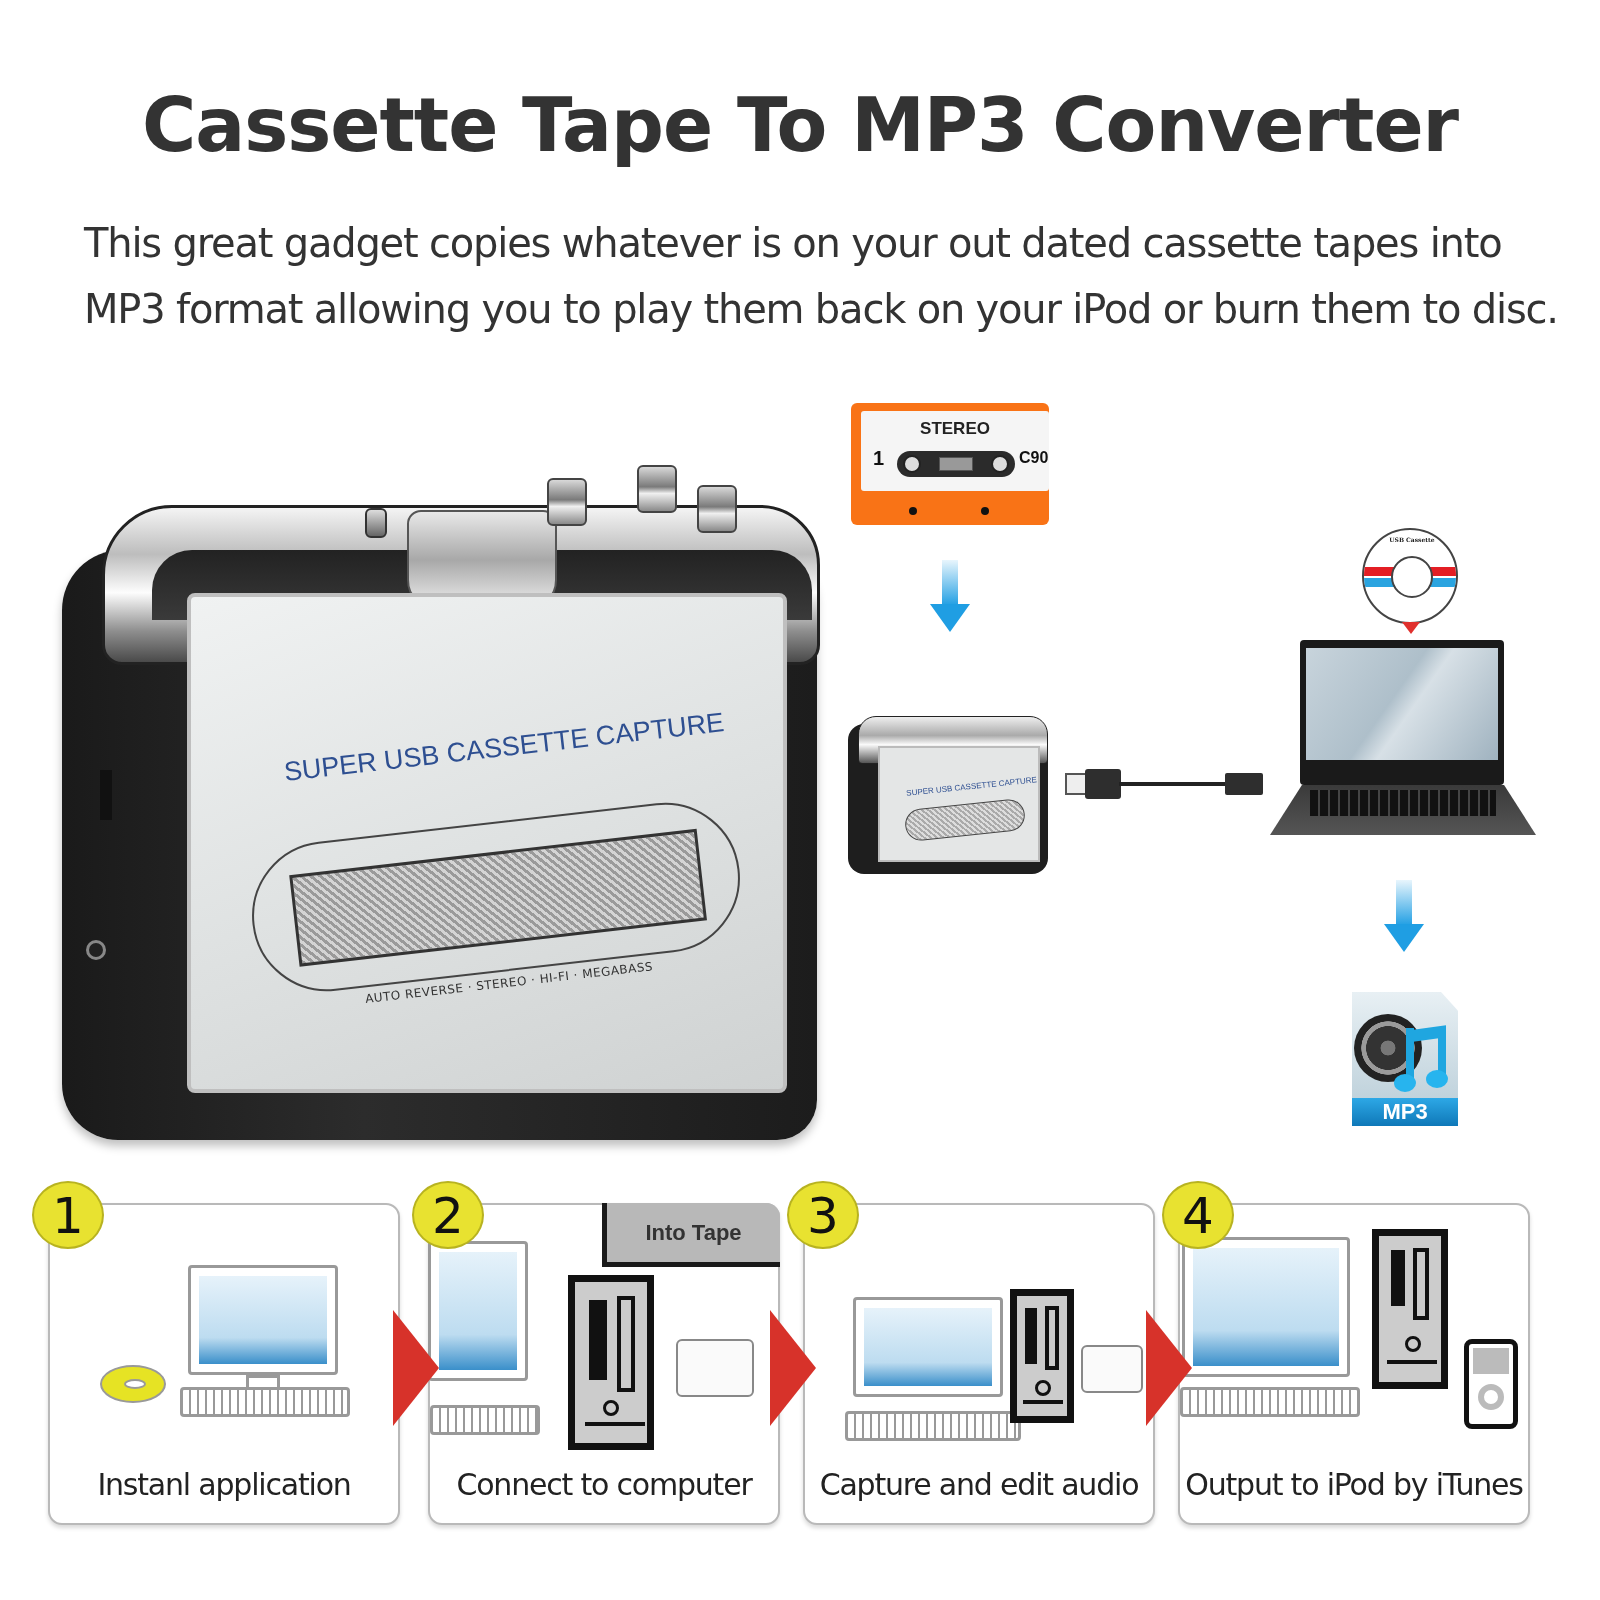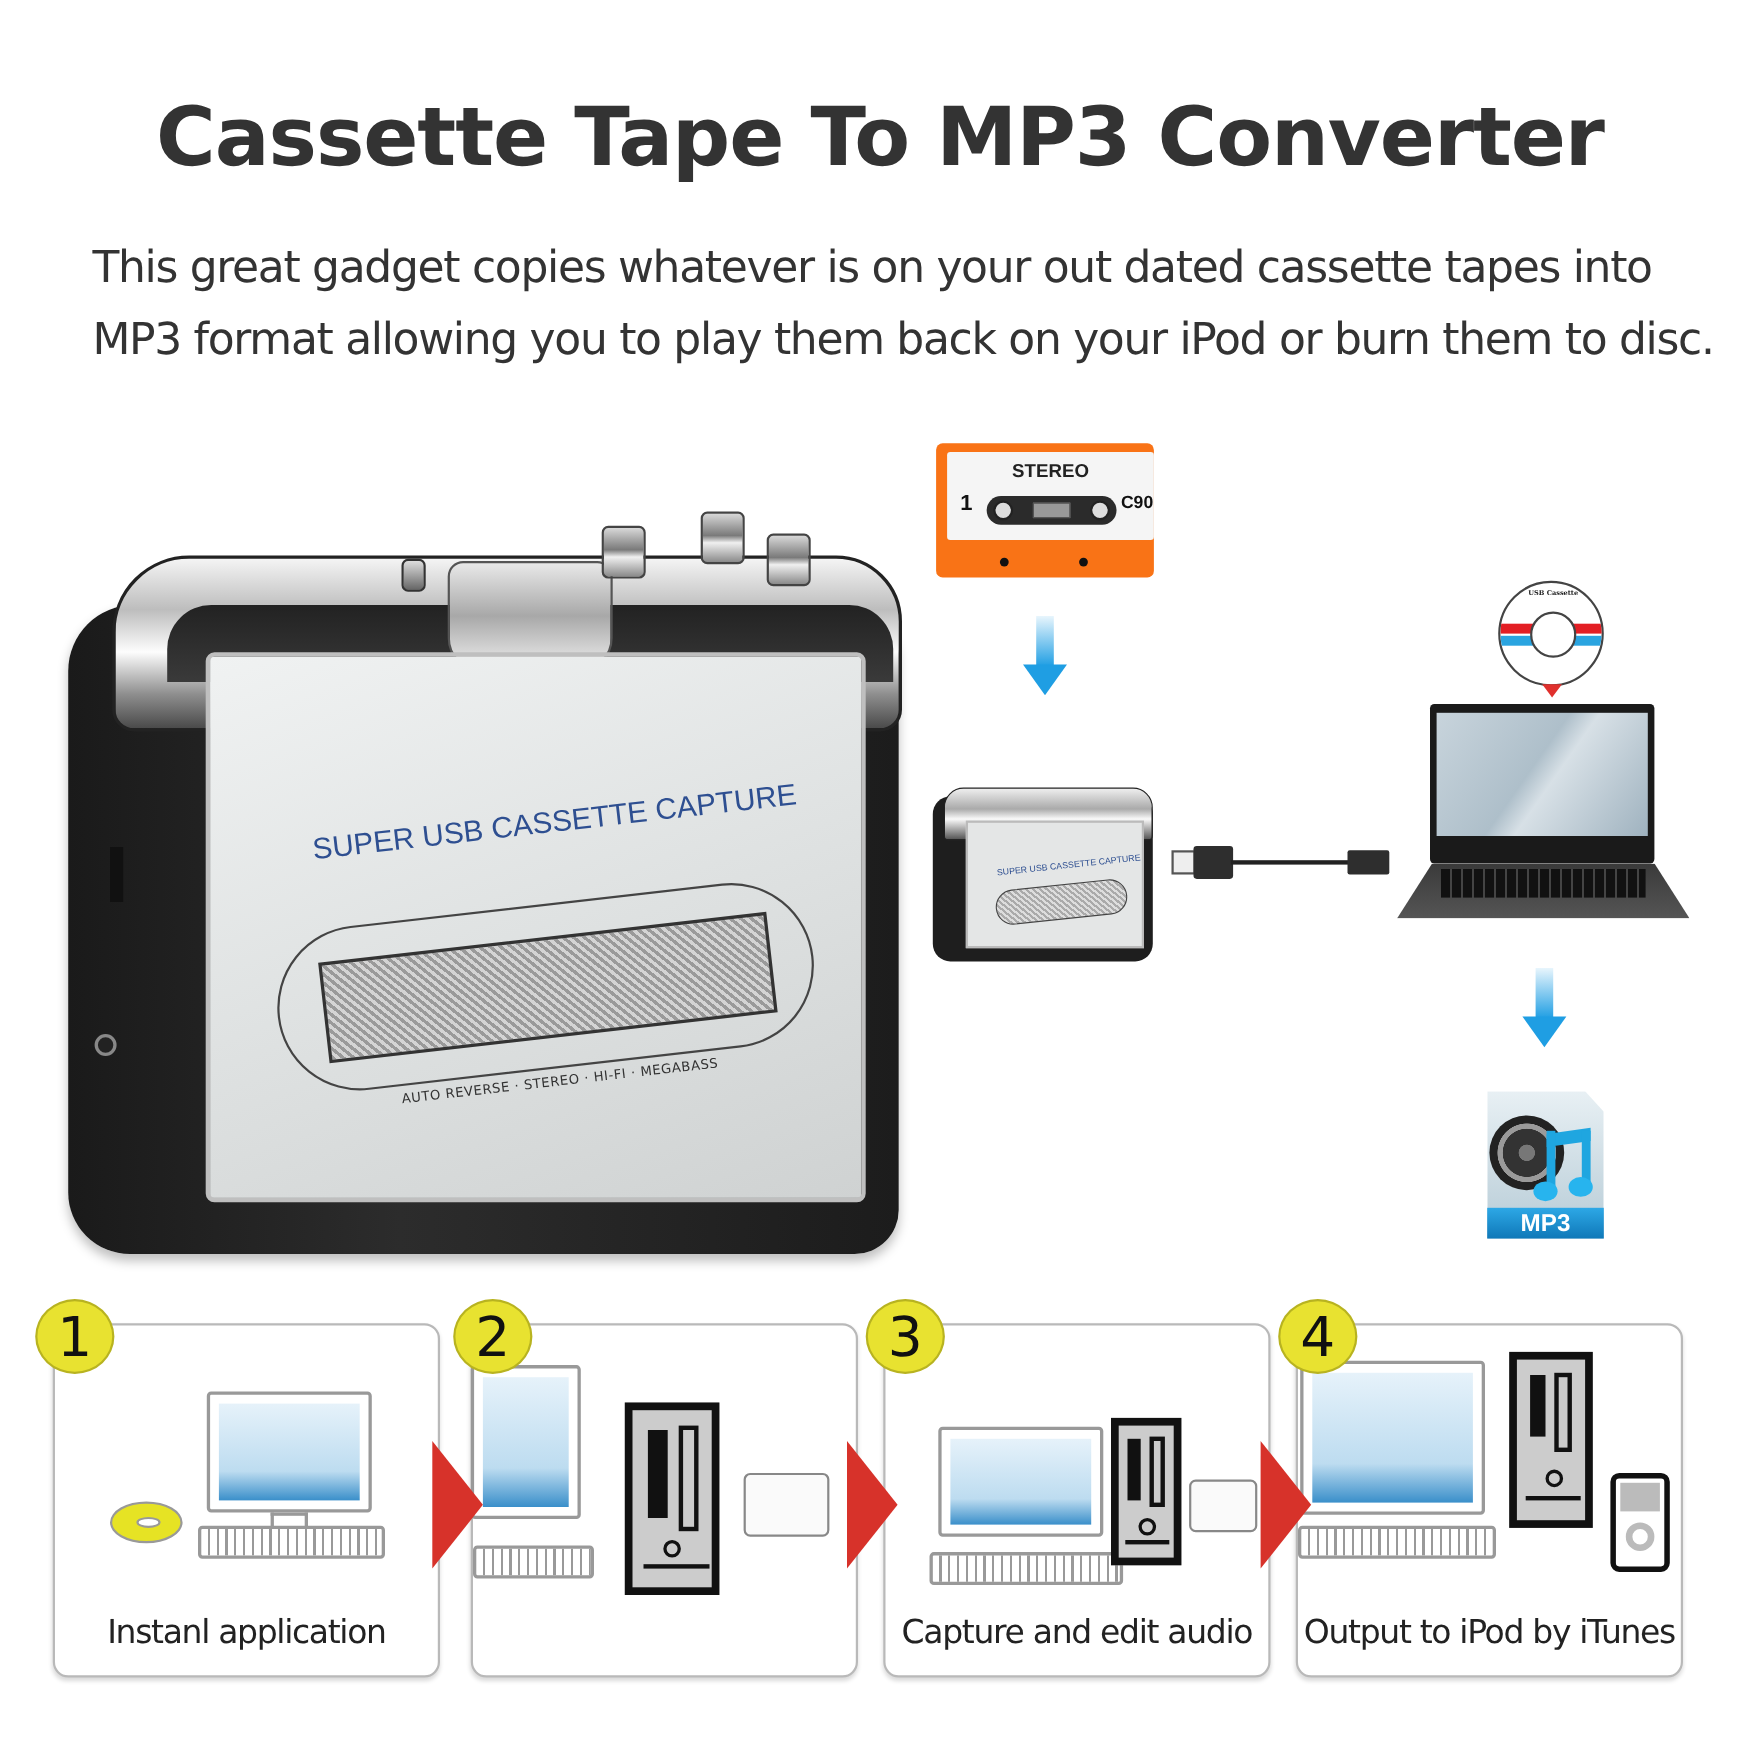--- a/index.html
+++ b/index.html
@@ -282,32 +282,34 @@
   <div style="position:absolute; left:196px; top:170px; width:34px; height:14px; border:3px solid #999; border-bottom:none;"></div>
   <div class="keyboard" style="left:130px; top:182px; width:170px;"></div>
   <div class="disc-yellow">
       <div class="hole"></div>
     </div>
   <div class="num">1</div>
   <div class="caption">Instanl application</div>
 </div>
 
 <div class="step s2">
+  <div class="tag">Into Tape</div>
   <div class="monitor" style="left:-2px; top:36px; width:100px; height:140px;">
       <div class="scr"></div>
     </div>
   <div class="keyboard" style="left:0; top:200px; width:110px;"></div>
   <div class="tower" style="left:138px; top:70px;">
     <div class="slot1"></div>
       <div class="slot2"></div>
       <div class="btnc"></div>
       <div class="bar"></div>
   </div>
   <div class="mini-cass" style="left:246px; top:134px;"></div>
   <div class="num">2</div>
+  <div class="caption">Connect to computer</div>
 </div>
 
 <div class="step s3">
   <div class="monitor" style="left:48px; top:92px; width:150px; height:100px;">
       <div class="scr"></div>
     </div>
   <div class="keyboard" style="left:40px; top:206px; width:176px;"></div>
   <div class="tower" style="left:205px; top:84px; width:64px; height:134px;">
     <div class="slot1" style="left:8px; top:12px; height:56px; width:12px;"></div>
     <div class="slot2" style="left:28px; top:10px; height:64px; width:14px;"></div>

